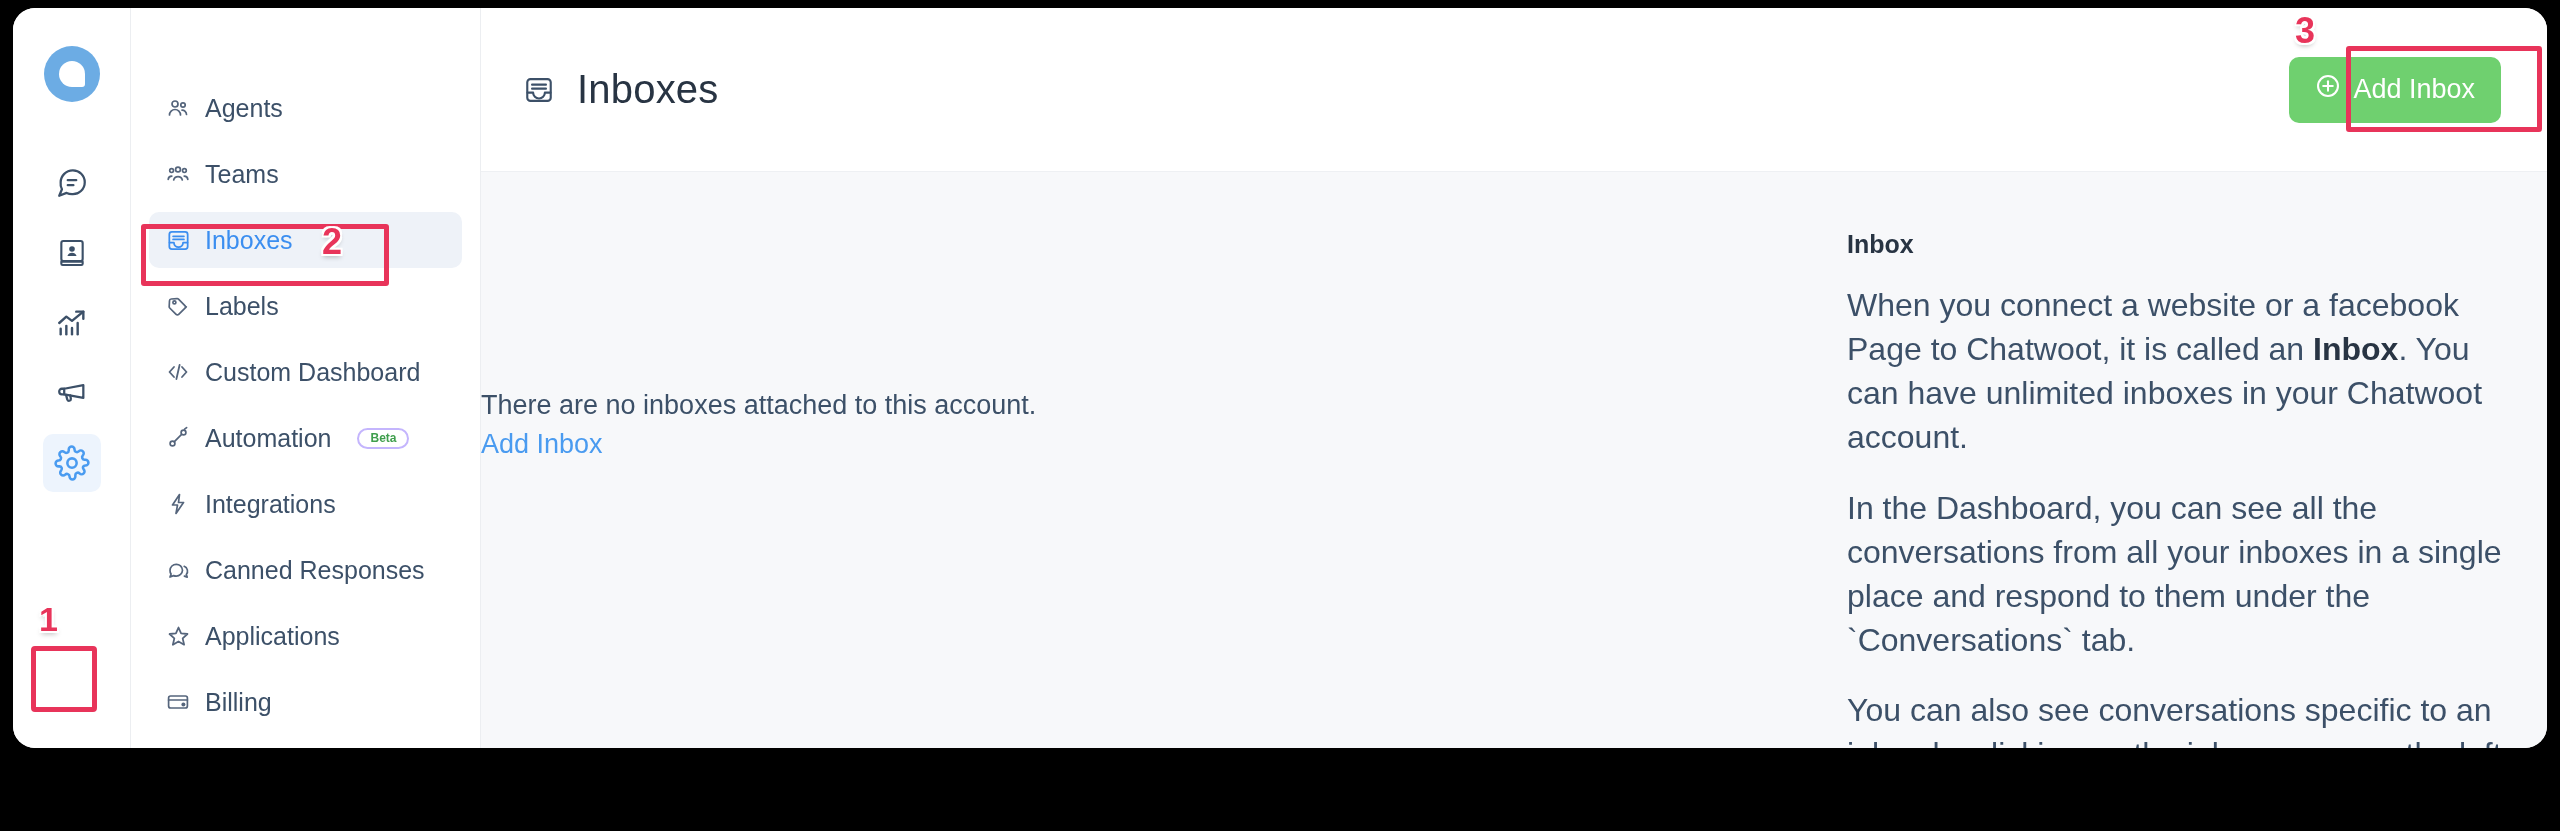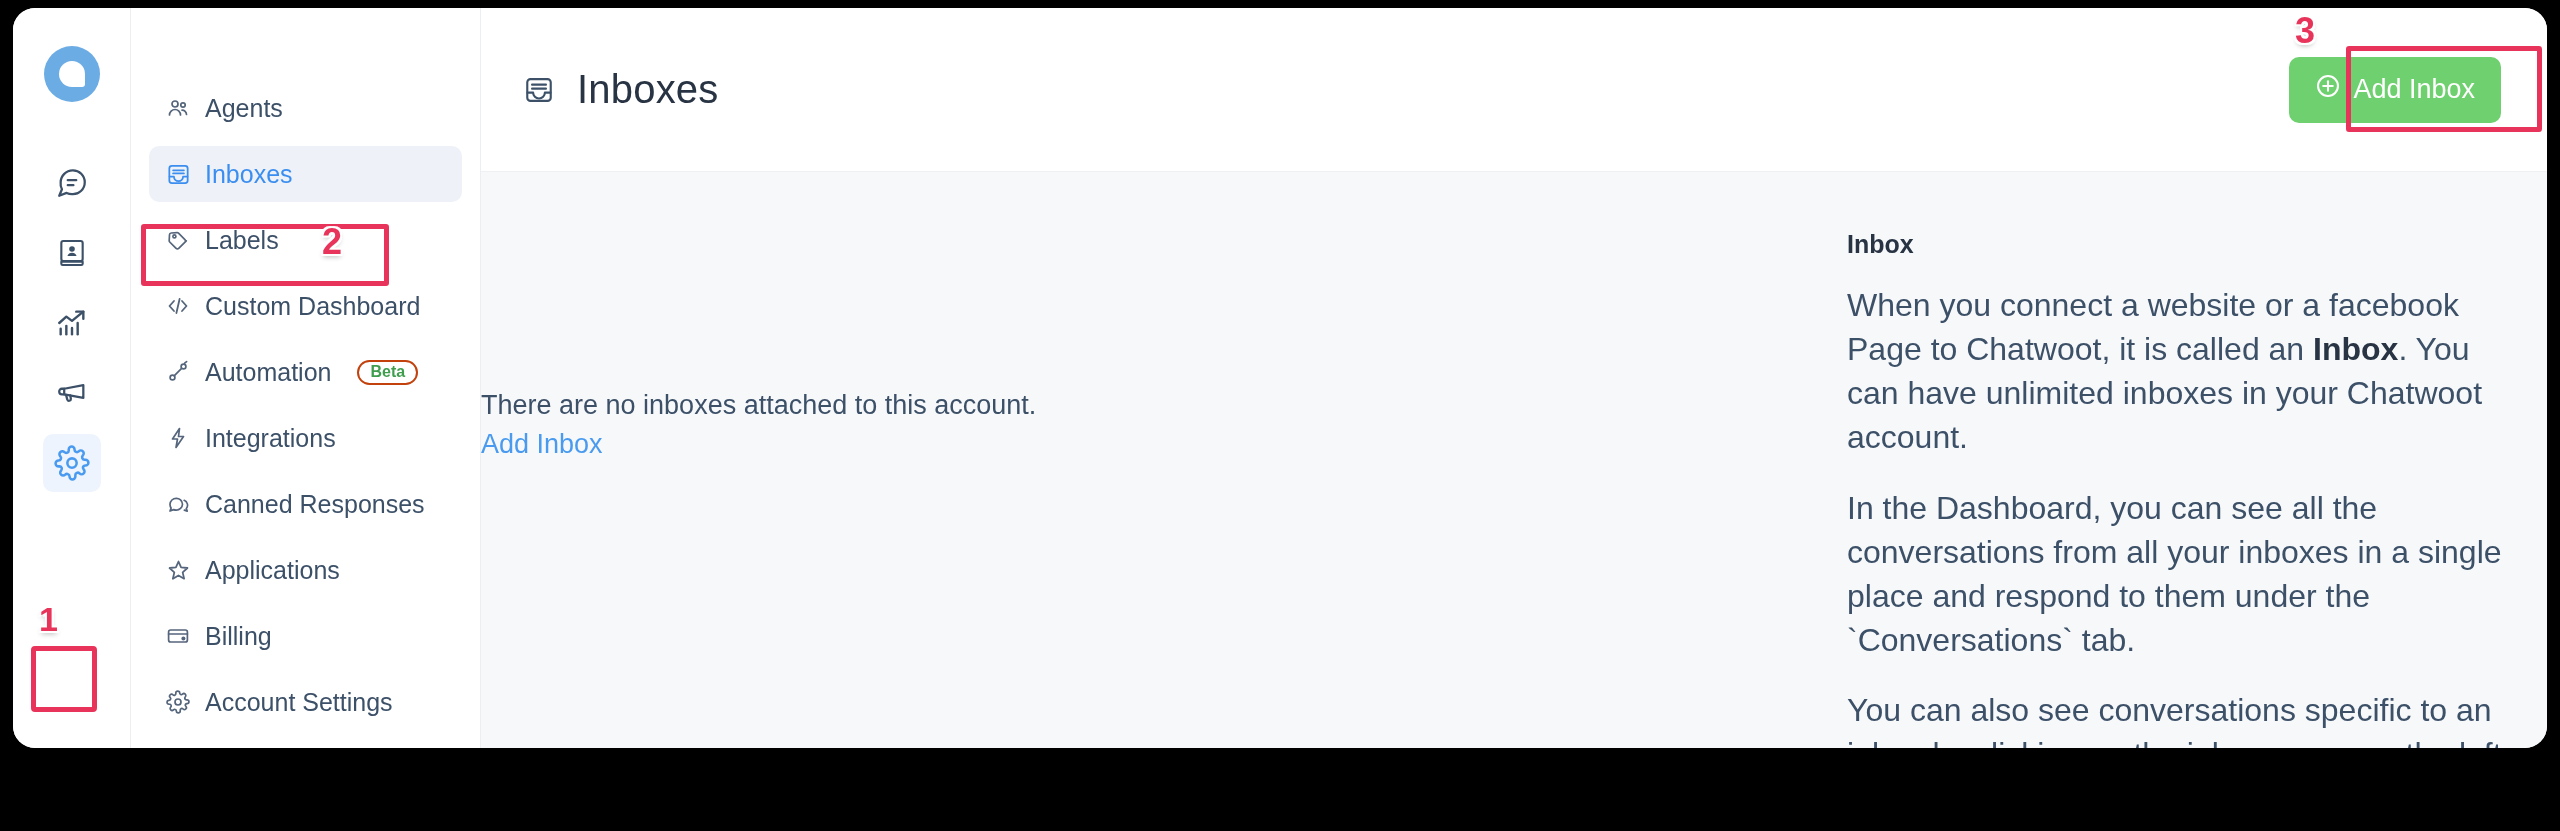--- a/index.html
+++ b/index.html
@@ -97,24 +97,24 @@
   .menu-item .mi-icon {
     width: 26px; height: 26px;
     display: flex; align-items: center; justify-content: center;
     color: #55657c;
     flex: 0 0 26px;
   }
   .menu-item.active { background: #eef2f8; color: #3b8ef0; }
   .menu-item.active .mi-icon { color: #3b8ef0; }
   .badge-beta {
     margin-left: 12px;
-    border: 2px solid #c2410c;
+    border: 2px solid #c4b5fd;
     color: #3f9e4d;
     border-radius: 20px;
-    font-size: 16px;
+    font-size: 12px;
     padding: 2px 11px 3px;
     font-weight: bold;
     line-height: 1;
   }
   
   .mark-box-2 {
     position: absolute;
     left: 128px; top: 216px;
     width: 248px; height: 62px;
     border: 5px solid #e8345a;
@@ -263,20 +263,33 @@
         <svg width="24" height="24" viewBox="0 0 24 24" fill="none" stroke="currentColor" stroke-width="1.7" stroke-linecap="round" stroke-linejoin="round">
           <circle cx="9" cy="8" r="3"></circle>
             <path d="M3.5 19a5.5 5.5 0 0 1 11 0"></path>
           <circle cx="17" cy="9" r="2.2"></circle>
             <path d="M16 14.2a4.4 4.4 0 0 1 4.5 4.3"></path>
         </svg>
       </span>
       <span>Agents</span>
     </div>
 
+    <div class="menu-item">
+      <span class="mi-icon">
+        <svg width="24" height="24" viewBox="0 0 24 24" fill="none" stroke="currentColor" stroke-width="1.7" stroke-linecap="round" stroke-linejoin="round">
+          <circle cx="12" cy="7.5" r="2.4"></circle>
+            <circle cx="5.6" cy="8.6" r="1.9"></circle>
+            <circle cx="18.4" cy="8.6" r="1.9"></circle>
+          <path d="M7.7 18a4.4 4.4 0 0 1 8.6 0"></path>
+            <path d="M2.2 17.4a3.6 3.6 0 0 1 3.6-3.3"></path>
+            <path d="M21.8 17.4a3.6 3.6 0 0 0-3.6-3.3"></path>
+        </svg>
+      </span>
+      <span>Teams</span>
+    </div>
 
     <div class="menu-item active">
       <span class="mi-icon">
         <svg width="25" height="25" viewBox="0 0 24 24" fill="none" stroke="currentColor" stroke-width="1.7" stroke-linecap="round" stroke-linejoin="round">
           <rect x="3.2" y="3.8" width="17.6" height="16.4" rx="2.4"></rect>
           <line x1="6.8" y1="8" x2="17.2" y2="8"></line>
             <line x1="6.8" y1="11" x2="17.2" y2="11"></line>
           <path d="M3.4 14h4.2a4.4 4.4 0 0 0 8.8 0h4.2"></path>
         </svg>
       </span>

